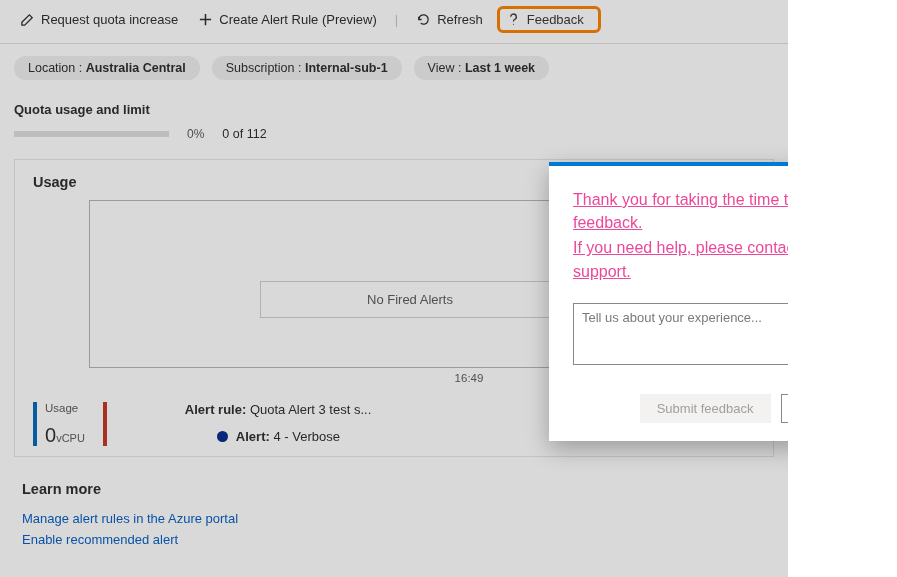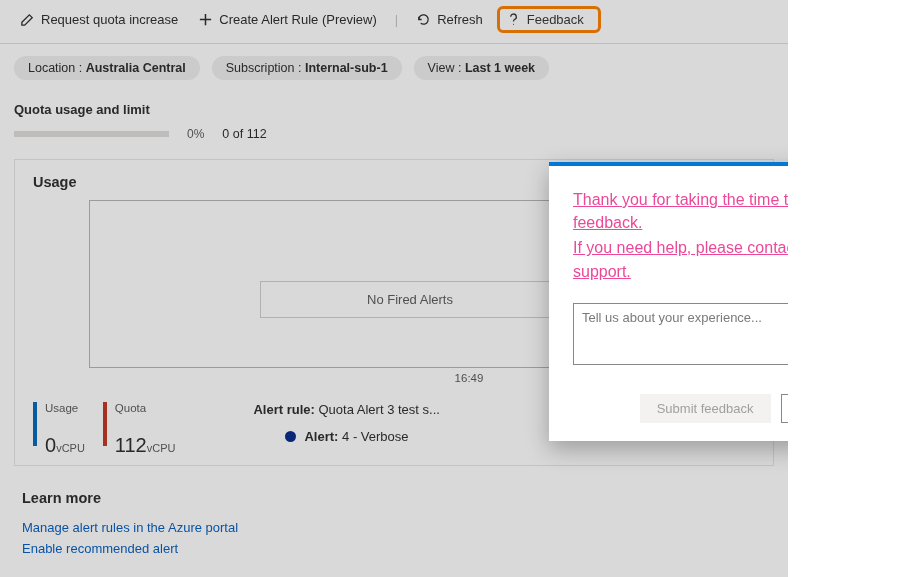--- a/index.html
+++ b/index.html
@@ -42,21 +42,21 @@
   .no-fired { position: absolute; left: 170px; top: 80px; width: 300px; text-align: center; border: 1px solid #d2d0ce; background: #fff; padding: 10px 0; color: #605e5c; font-size: 13px; }
   .chart-axis-label { font-size: 11.5px; color: #605e5c; text-align:left; margin-left:56px; width:760px; position:relative; }
   .chart-tick { position:absolute; left:50%; transform:translateX(-50%); }
 
   .metrics-row { display: flex; gap: 18px; margin-top: 18px; align-items: flex-start; }
   .metric { display: flex; gap: 8px; }
   .metric-bar { width: 4px; height: 44px; }
   .metric-bar.blue { background: #0b6cbd; }
   .metric-bar.red { background: #c53926; }
   .metric-label { font-size: 11.5px; color: #605e5c; }
-  .metric-value { font-size: 20px; font-weight: 400; color: #323130; line-height: 1; margin-top: 21px; }
+  .metric-value { font-size: 20px; font-weight: 400; color: #323130; line-height: 1; margin-top: 11px; }
   .metric-unit { font-size: 11px; color: #605e5c; }
   .alert-block { margin-left: 60px; font-size: 13px; }
   .alert-rule-line { margin-bottom: 12px; }
   .alert-rule-line .lbl { font-weight: 600; }
   .alert-line { display: flex; align-items: center; gap: 8px; margin-left: 32px; }
   .alert-dot { width: 11px; height: 11px; border-radius: 50%; background: #0b2d8f; display:inline-block; }
   .alert-line .lbl { font-weight: 600; }
 
   
   .learn-section { padding: 24px 34px 0 22px; }
@@ -157,26 +157,20 @@
         <div class="metric-bar blue"></div>
         <div>
           <div class="metric-label">Usage</div>
           <div class="metric-value">
             <span>0</span><span class="metric-unit">vCPU</span>
           </div>
         </div>
       </div>
       <div class="metric">
         <div class="metric-bar red"></div>
-        <div>
-          <div class="metric-label">Quota</div>
-          <div class="metric-value">
-            <span>112</span><span class="metric-unit">vCPU</span>
-          </div>
-        </div>
       </div>
       <div class="alert-block">
         <div class="alert-rule-line">
           <span class="lbl">Alert rule:</span><span> Quota Alert 3 test s...</span>
         </div>
         <div class="alert-line">
           <span class="alert-dot"></span>
           <span><span class="lbl">Alert:</span><span> 4 - Verbose</span></span>
         </div>
       </div>

